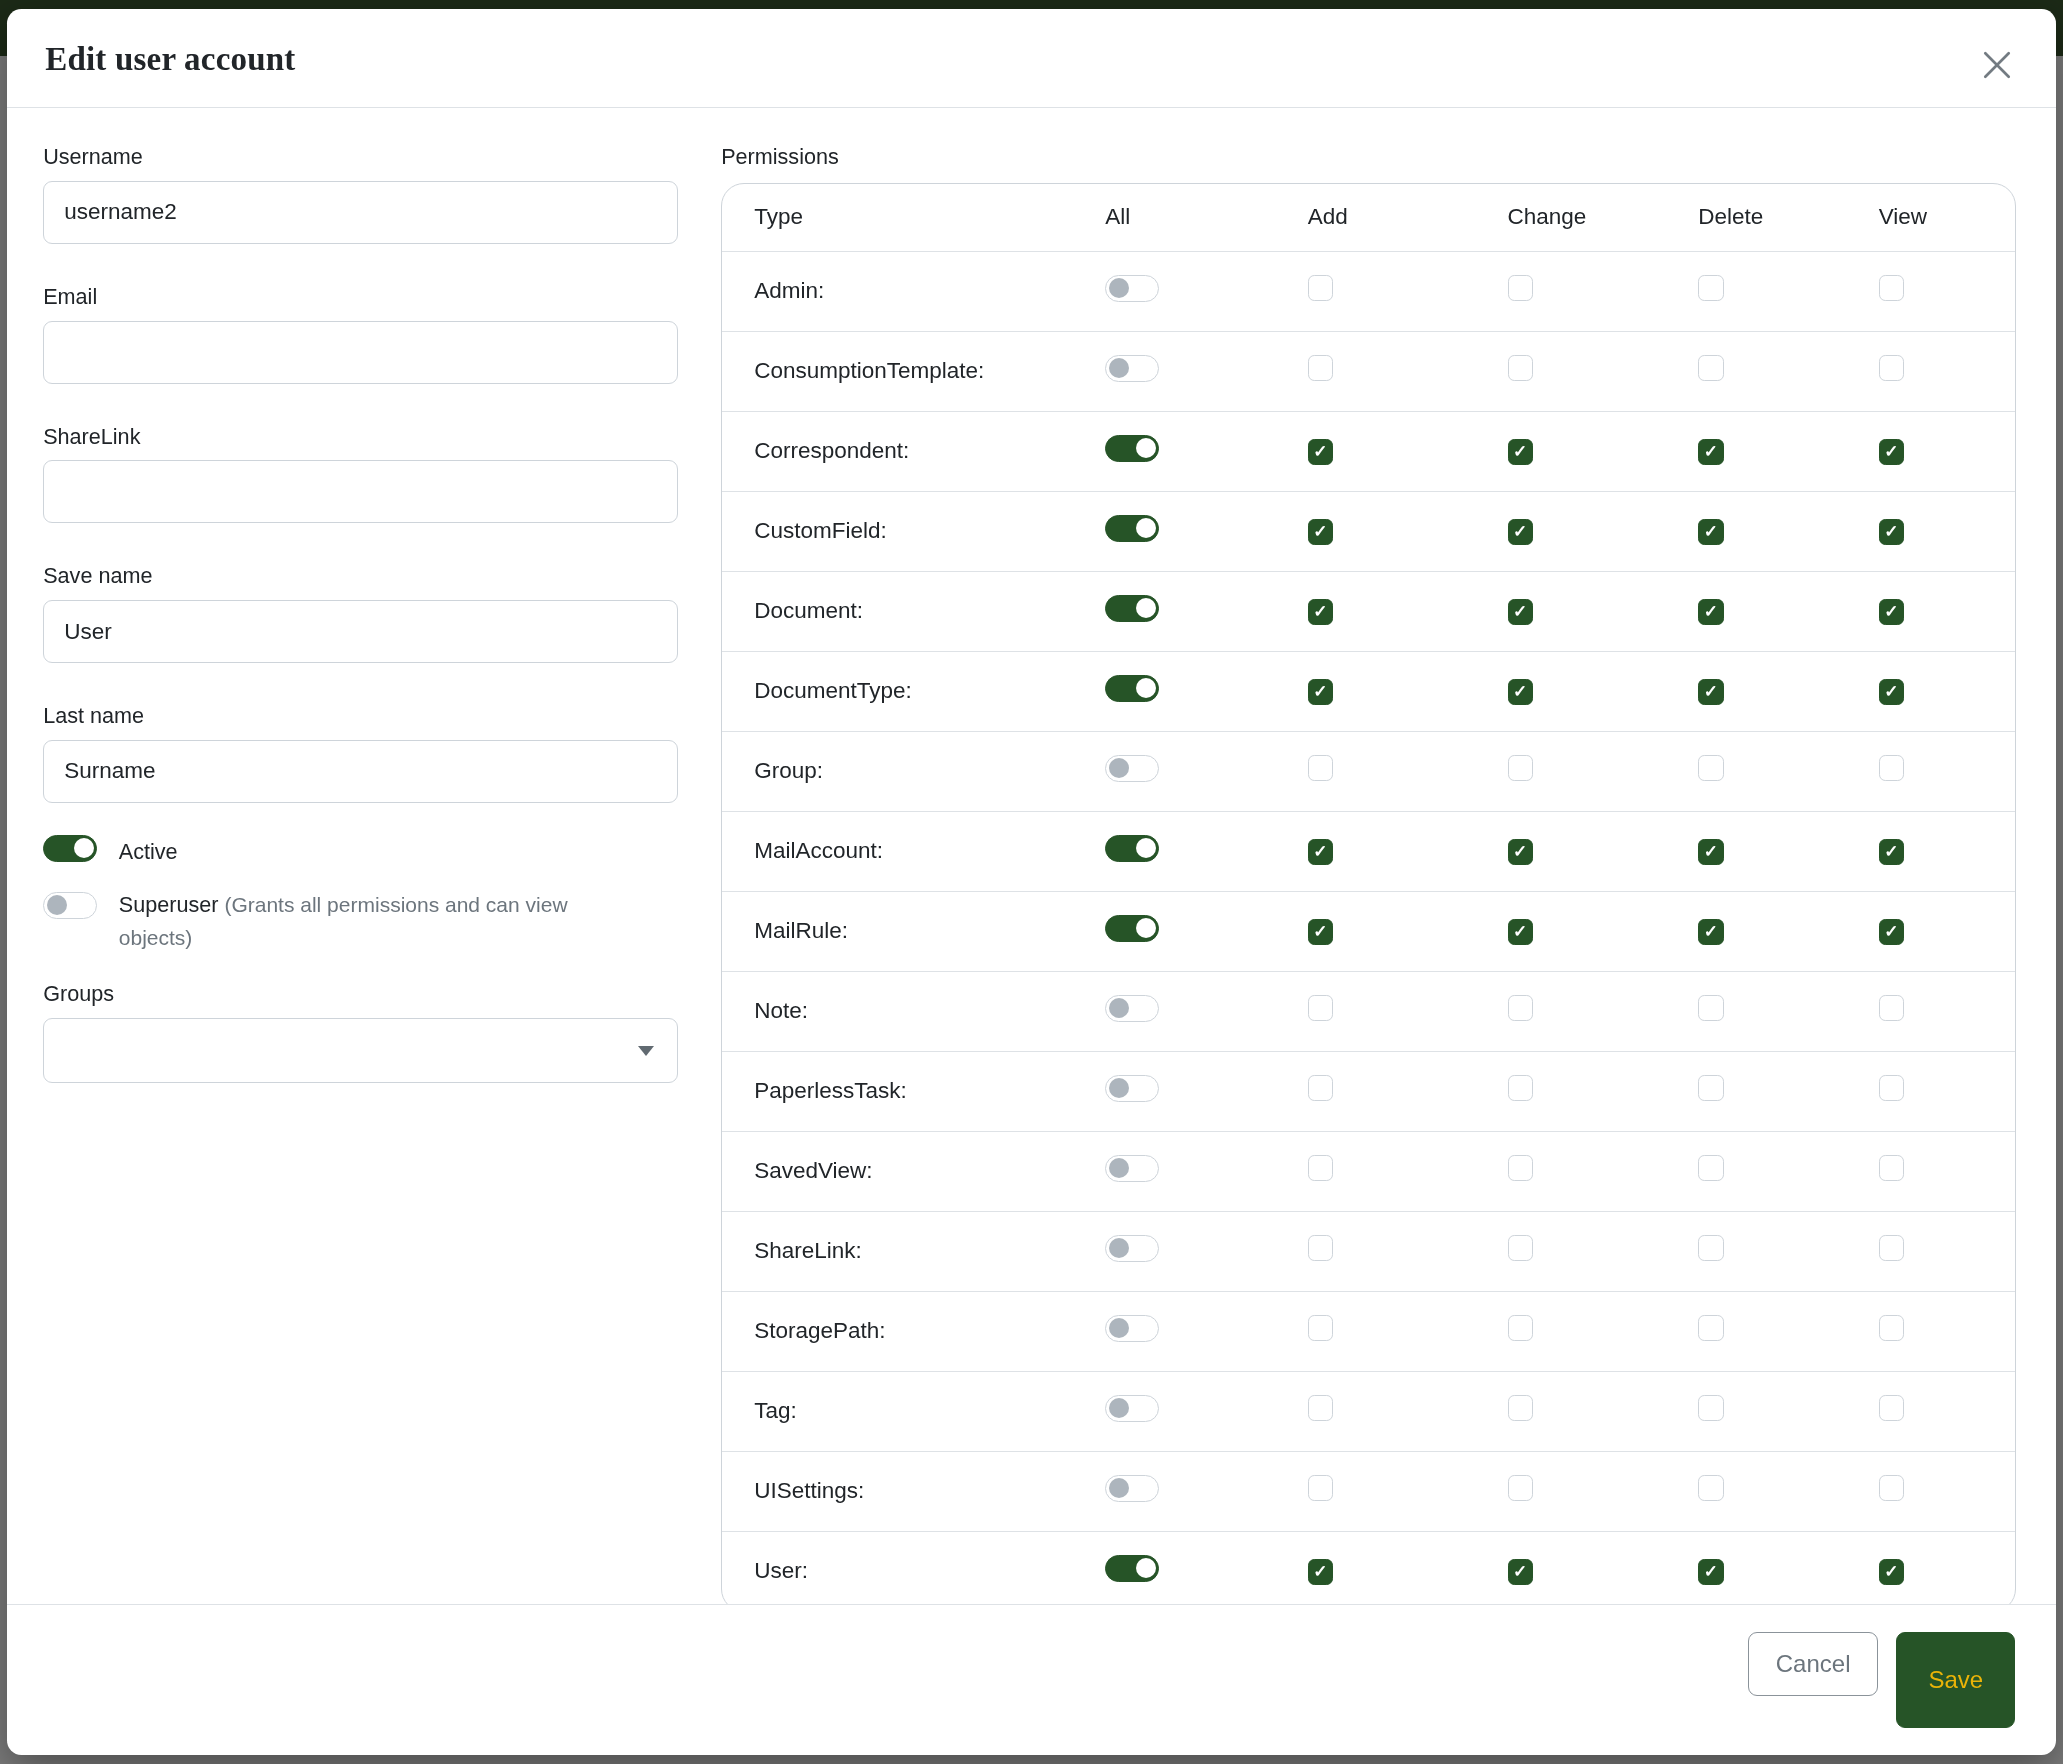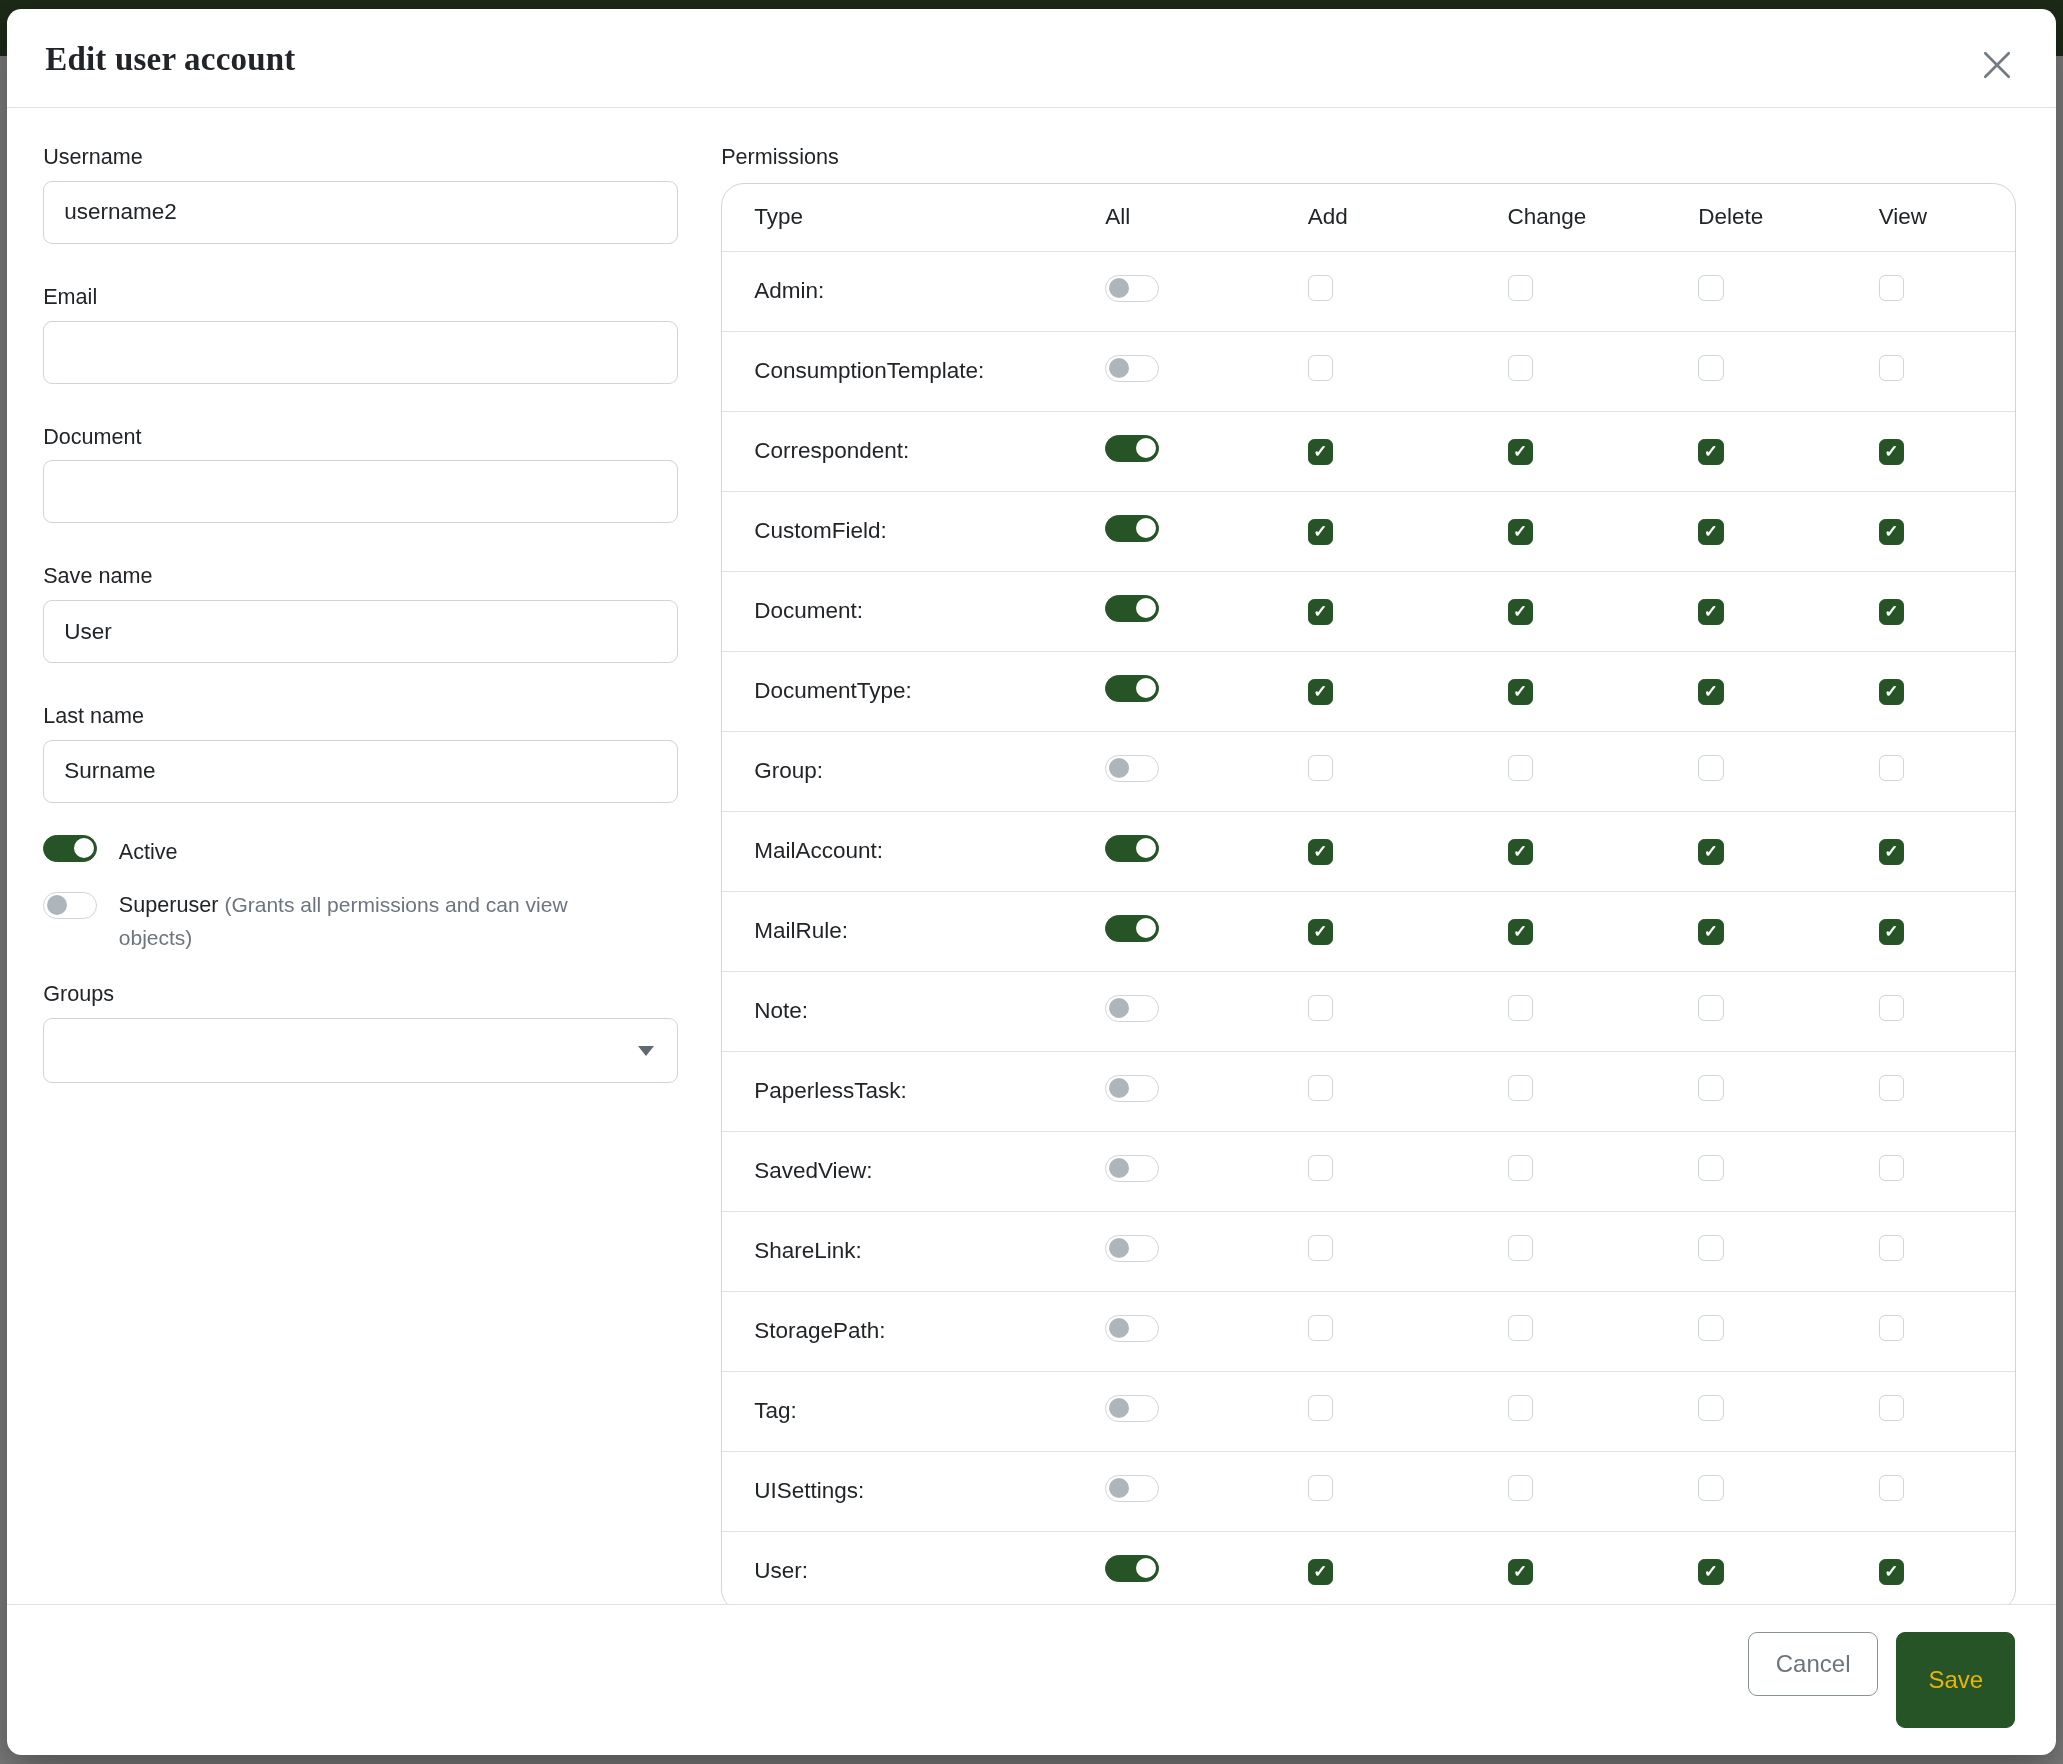--- a/index.html
+++ b/index.html
@@ -105,21 +105,21 @@
         <span class="lbl">Username</span>
         <input class="text-input" type="text" value="username2" style="">
       </div>
 
       <div class="field">
         <span class="lbl">Email</span>
         <input class="text-input" type="text" value="" style="">
       </div>
 
       <div class="field">
-        <span class="lbl">Document</span>
+        <span class="lbl">ShareLink</span>
         <input class="text-input" type="password" value="" style="">
       </div>
 
       <div class="field">
         <span class="lbl">Save name</span>
         <input class="text-input" type="text" value="User" style="">
       </div>
 
       <div class="field" style="margin-bottom:32px;">
         <span class="lbl">Last name</span>

